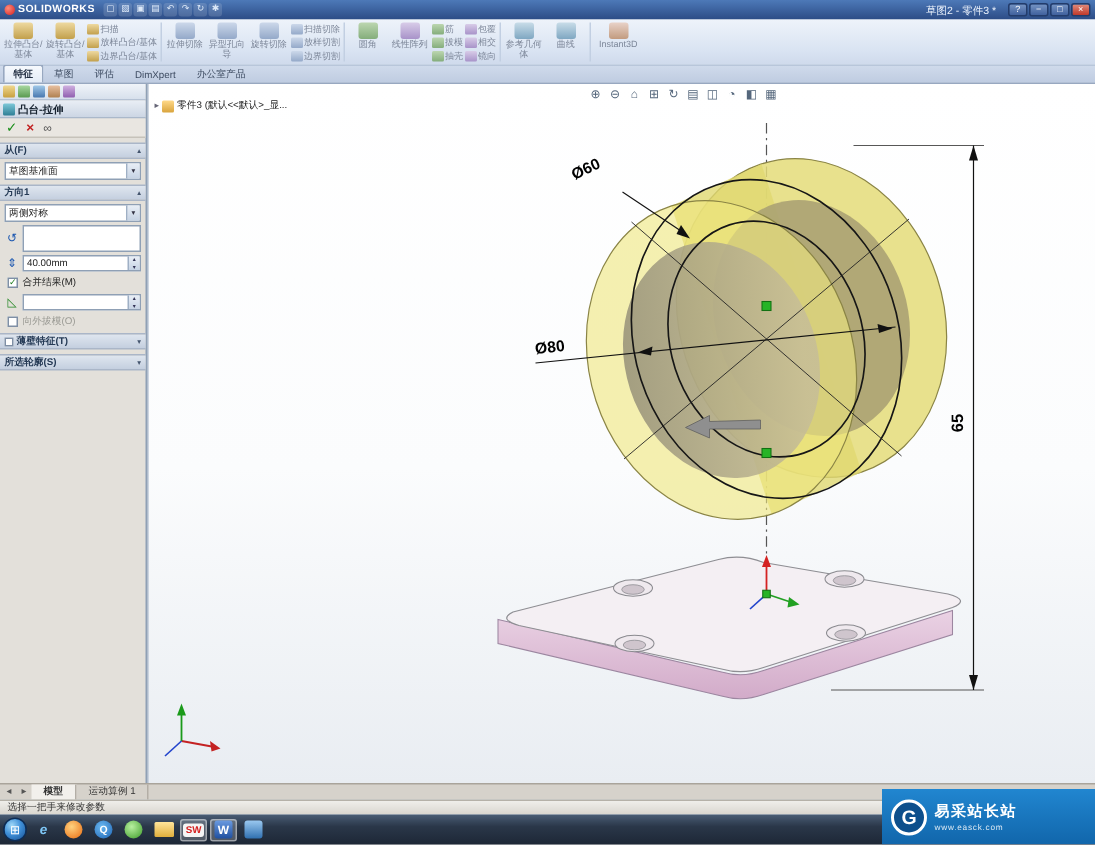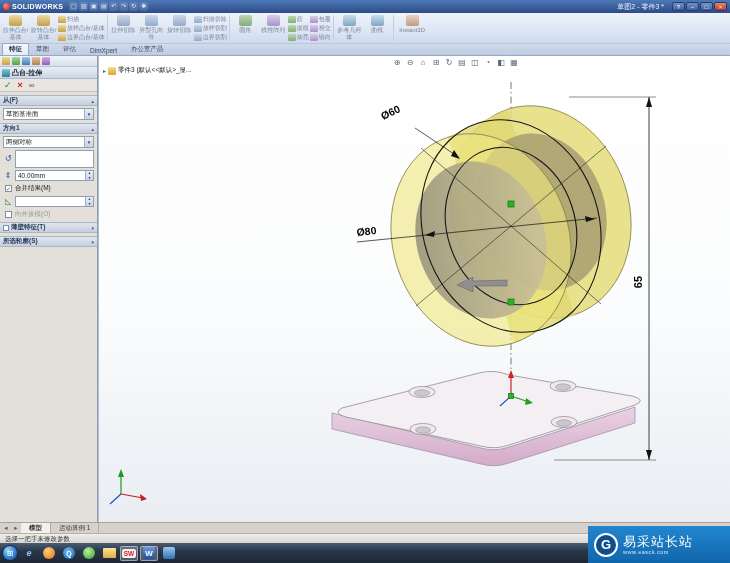--- a/index.html
+++ b/index.html
@@ -104,21 +104,21 @@
   .fold{width:13px;height:10px;background:linear-gradient(#ffe49a,#e0ae3c);border-radius:1px}
   .swl{color:#d42020;font-size:6.5px;background:#f4f4f4;border-radius:2px;padding:1px 2px}
   .wrd{color:#fff;font-size:8px;background:linear-gradient(#6a9ae0,#2050a0);border-radius:2px;width:12px;height:12px;display:flex;align-items:center;justify-content:center}
   .blu{width:12px;height:12px;border-radius:2px;background:linear-gradient(#9ac8f0,#3070b0)}
 
   
   .watermark{position:absolute;right:0;bottom:0;width:142px;height:37px;z-index:50;
     background:linear-gradient(#2186d0,#1166ab);display:flex;align-items:center;gap:5px;padding:3px 6px}
   .wm-logo{width:24px;height:24px;border-radius:50%;border:2px solid #fff;background:#0d4f8c;color:#fff;
     font-weight:bold;font-size:13px;line-height:20px;text-align:center;flex:0 0 auto}
-  .wm-name{color:#fff;font-size:13px;font-weight:normal;letter-spacing:1px;line-height:15px;white-space:nowrap}
+  .wm-name{color:#fff;font-size:10px;font-weight:bold;letter-spacing:1px;line-height:15px;white-space:nowrap}
   .wm-sub{color:rgba(255,255,255,.85);font-size:5.5px;letter-spacing:.5px}
 
   .dimtxt{fill:#000;font-weight:bold}
 </style>
 </head>
 <body>
 
 <div class="app">
 
   <div class="titlebar">

